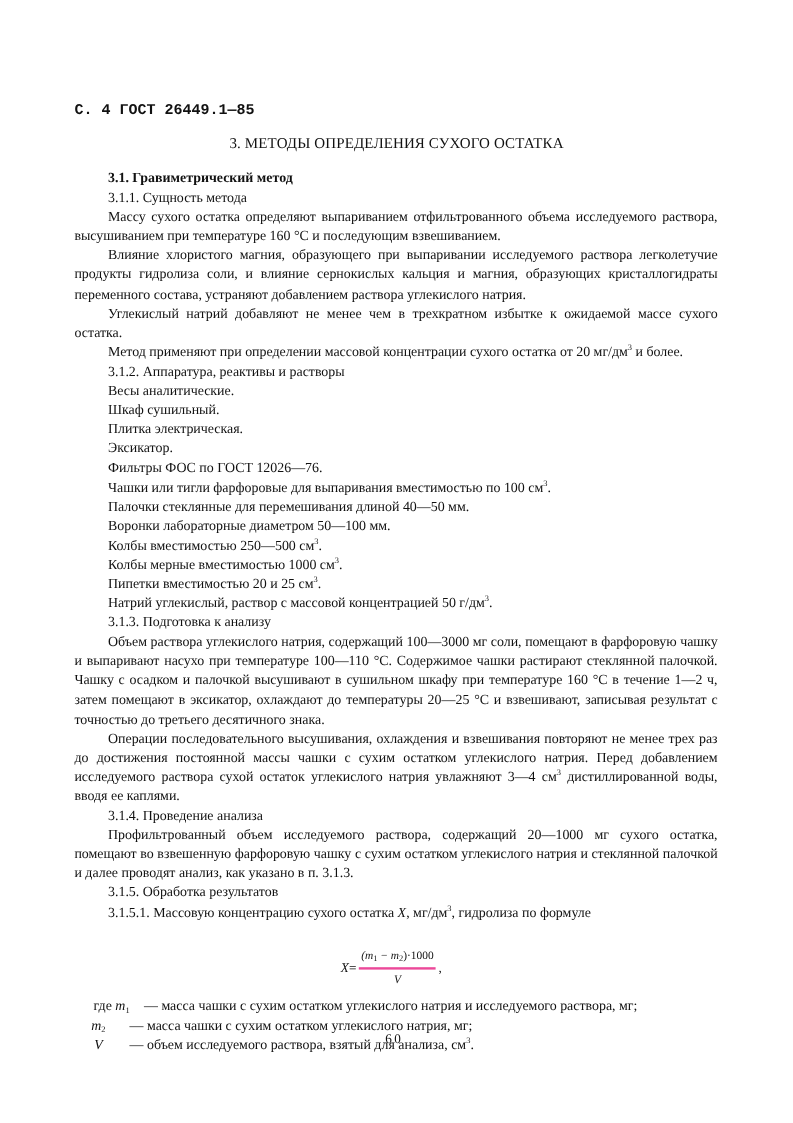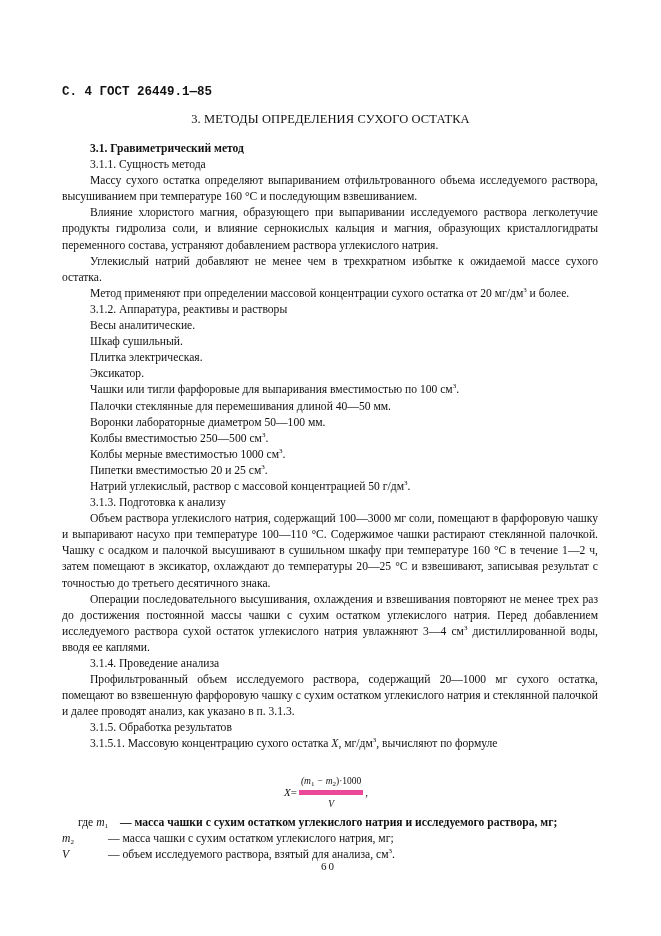--- a/index.html
+++ b/index.html
@@ -10,26 +10,26 @@
   .hdr { position: absolute; left: 62px; top: 85px; font-weight: bold; font-size: 12.5px; font-family: Liberation Mono, monospace; }
   .title { position: absolute; left: 0; width: 661px; top: 112px; text-align: center; font-weight: normal; font-size: 12.5px; letter-spacing: 0.1px; }
   .body { position: absolute; left: 62px; top: 141px; width: 536px; font-size: 11.6px; line-height: 16.1px; }
   .p { margin: 0; text-align: justify; }
   .ind { text-indent: 28px; }
   .bold { font-weight: bold; }
   sup { font-size: 7px; vertical-align: 5px; line-height: 0; }
   .formula { position: relative; height: 48px; margin: 8px 0 6px 0; font-size: 11px; }
   .formula .wrap { position: absolute; left: 222px; top: 12px; display: flex; align-items: center; font-style: italic; }
   .frac { display: inline-flex; flex-direction: column; align-items: center; margin: 0 2px; font-size: 9.5px; }
-  .frac .num { border-bottom: 5px solid #ec4899; padding: 0 2px 1px 2px; }
+  .frac .num { border-bottom: 2px solid #ec4899; padding: 0 2px 1px 2px; }
   .frac .den { padding-top: 1px; }
   .up { font-style: normal; }
   sub { font-size: 7px; vertical-align: -2px; line-height: 0; font-style: normal; }
   .where { display: flex; }
-  .where .sym { width: 40px; text-align: left; padding-right: 6px; }
+  .where .sym { width: 40px; text-align: center; padding-right: 6px; }
   .where .sym i { font-style: italic; }
   .pnum { position: absolute; left: 0; width: 657px; top: 860px; text-align: center; font-size: 11px; letter-spacing: 2px; }
 </style>
 </head>
 <body>
 
 <div class="hdr">С. 4 ГОСТ 26449.1—85</div>
 <div class="title">3. МЕТОДЫ ОПРЕДЕЛЕНИЯ СУХОГО ОСТАТКА</div>
 
 <div class="body">
@@ -39,55 +39,56 @@
   <p class="p ind">Влияние хлористого магния, образующего при выпаривании исследуемого раствора легколетучие продукты гидролиза соли, и влияние сернокислых кальция и магния, образующих кристаллогидраты переменного состава, устраняют добавлением раствора углекислого натрия.</p>
   <p class="p ind">Углекислый натрий добавляют не менее чем в трехкратном избытке к ожидаемой массе сухого остатка.</p>
   <p class="p ind"><span>Метод применяют при определении массовой концентрации сухого остатка от 20 мг/дм</span><sup>3</sup><span> и более.</span></p>
 
   <p class="p ind">3.1.2. Аппаратура, реактивы и растворы</p>
   <div>
     <p class="p ind"><span>Весы аналитические.</span></p>
     <p class="p ind"><span>Шкаф  сушильный.</span></p>
     <p class="p ind"><span>Плитка электрическая.</span></p>
     <p class="p ind"><span>Эксикатор.</span></p>
+    <p class="p ind"><span>Фильтры ФОС по ГОСТ 12026—76.</span></p>
     <p class="p ind"><span>Чашки или тигли фарфоровые для выпаривания вместимостью по 100 см</span><sup>3</sup><span>.</span></p>
     <p class="p ind"><span>Палочки стеклянные для перемешивания длиной 40—50 мм.</span></p>
     <p class="p ind"><span>Воронки лабораторные диаметром 50—100 мм.</span></p>
     <p class="p ind"><span>Колбы вместимостью 250—500 см</span><sup>3</sup><span>.</span></p>
     <p class="p ind"><span>Колбы мерные вместимостью 1000 см</span><sup>3</sup><span>.</span></p>
     <p class="p ind"><span>Пипетки вместимостью 20 и 25 см</span><sup>3</sup><span>.</span></p>
     <p class="p ind"><span>Натрий углекислый, раствор с массовой концентрацией 50 г/дм</span><sup>3</sup><span>.</span></p>
   </div>
 
   <p class="p ind">3.1.3. Подготовка к анализу</p>
   <p class="p ind">Объем раствора углекислого натрия, содержащий 100—3000 мг соли, помещают в фарфоровую чашку и выпаривают насухо при температуре 100—110 °С. Содержимое чашки растирают стеклянной палочкой. Чашку с осадком и палочкой высушивают в сушильном шкафу при температуре 160 °С в течение 1—2 ч, затем помещают в эксикатор, охлаждают до температуры 20—25 °С и взвешивают, записывая результат с точностью до третьего десятичного знака.</p>
   <p class="p ind"><span>Операции последовательного высушивания, охлаждения и взвешивания повторяют не менее трех раз до достижения постоянной массы чашки с сухим остатком углекислого натрия. Перед добавлением исследуемого раствора сухой остаток углекислого натрия увлажняют 3—4 см</span><sup>3</sup><span> дистиллированной воды, вводя ее каплями.</span></p>
 
   <p class="p ind">3.1.4. Проведение анализа</p>
   <p class="p ind">Профильтрованный объем исследуемого раствора, содержащий 20—1000 мг сухого остатка, помещают во взвешенную фарфоровую чашку с сухим остатком углекислого натрия и стеклянной палочкой и далее проводят анализ, как указано в п. 3.1.3.</p>
 
   <p class="p ind">3.1.5. Обработка результатов</p>
-  <p class="p ind"><span>3.1.5.1. Массовую концентрацию сухого остатка </span><i>X</i><span>, мг/дм</span><sup>3</sup><span>, вычисляют по формуле</span></p>
+  <p class="p ind"><span>3.1.5.1. Массовую концентрацию сухого остатка </span><i>X</i><span>, мг/дм</span><sup>3</sup><span>, гидролиза по формуле</span></p>
 
   <div class="formula">
     <div class="wrap">
       <span>X</span>
       <span class="up"> = </span>
       <span class="frac">
         <span class="num"><span>(m</span><sub>1</sub><span> − m</span><sub>2</sub><span class="up">)·1000</span></span>
         <span class="den">V</span>
       </span>
       <span class="up"> ,</span>
     </div>
   </div>
 
   <div>
     <div class="where">
       <span class="sym" style="width:auto;text-align:left;padding-right:4px;margin-left:16px;"><span>где</span> <i>m</i><sub>1</sub></span>
-      <span style="padding-left:8px;font-weight:bold;">— масса чашки с сухим остатком углекислого натрия и исследуемого раствора, мг;</span>
+      <span style="padding-left:8px;">— масса чашки с сухим остатком углекислого натрия и исследуемого раствора, мг;</span>
     </div>
     <div class="where">
       <span class="sym"><i>m</i><sub>2</sub></span>
       <span>— масса чашки с сухим остатком углекислого натрия, мг;</span>
     </div>
     <div class="where">
       <span class="sym"><i>V</i></span>
       <span><span>— объем исследуемого раствора, взятый для анализа, см</span><sup>3</sup><span>.</span></span>
     </div>
   </div>

